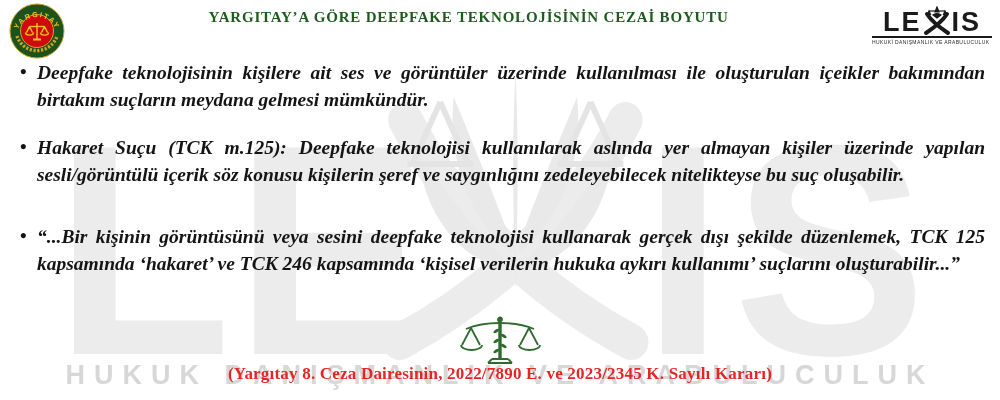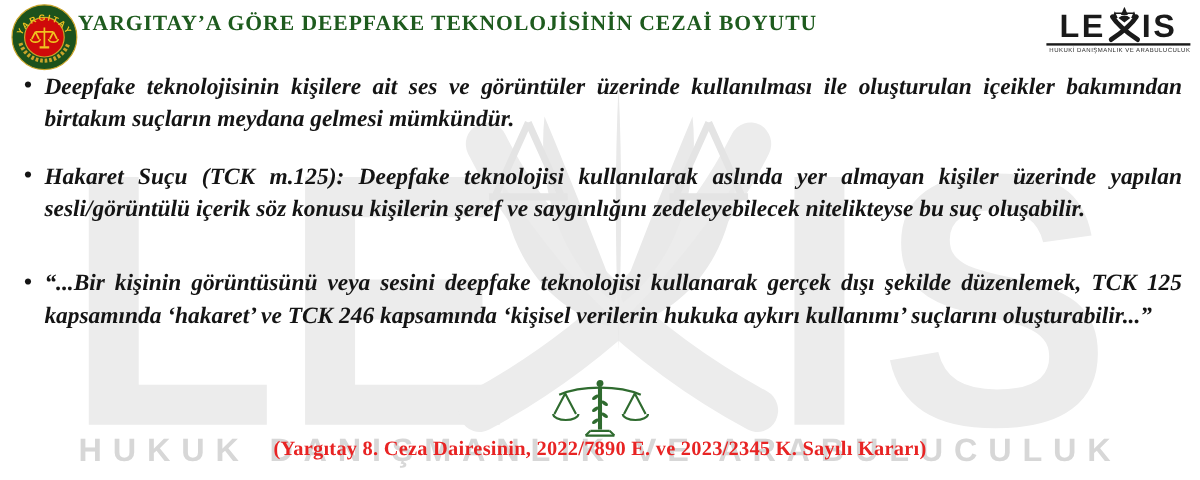--- a/index.html
+++ b/index.html
@@ -32,32 +32,33 @@
 
   
   .header {
     position:absolute; left:0; top:0; width:1000px; height:58px;
     display:flex; align-items:flex-start;
     z-index:2;
   }
   .emblem { margin:3px 0 0 9px; flex:0 0 auto; }
   .title {
     flex:1 1 auto;
+    text-align:center;
     margin-top:9px;
     font-family:"Liberation Serif", serif;
     font-weight:bold;
-    font-size:18px;
+    font-size:15px;
     letter-spacing:0.8px;
     color:#1e5b1e;
   }
   .lexis-logo {
     flex:0 0 auto;
     width:120px;
     margin:6px 8px 0 0;
-    text-align:right;
+    text-align:left;
   }
   .lexis-word {
     display:flex; align-items:flex-end; justify-content:center;
     border-bottom:2px solid #1a1a1a;
     padding-bottom:0;
   }
   .lexis-word span {
     font-family:"Liberation Sans", sans-serif;
     font-weight:bold;
     font-size:27px;

